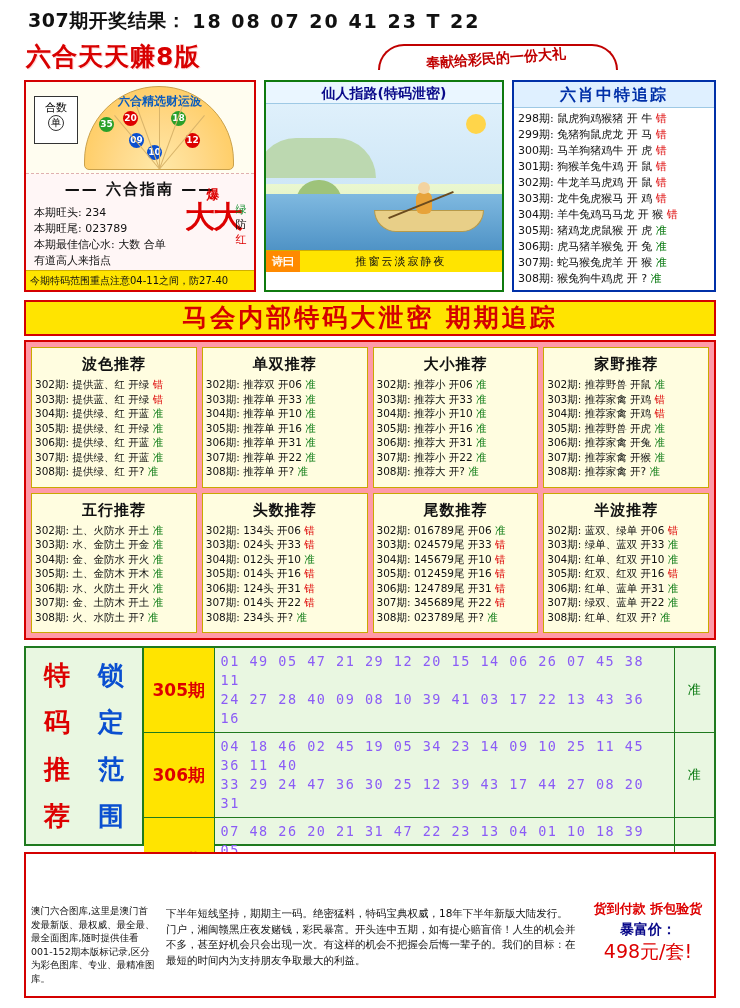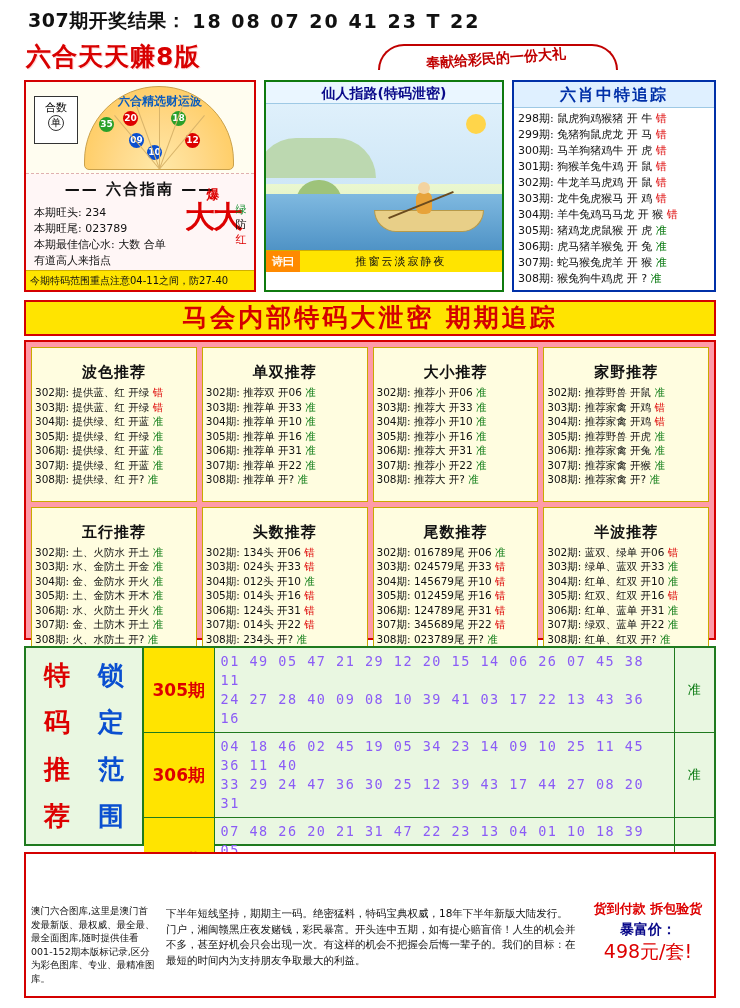--- a/index.html
+++ b/index.html
@@ -152,21 +152,21 @@
     font-size:25px; font-weight:bold; color:#d40000; letter-spacing:3px;
   }
 
   
   .recgrid {
     position:absolute; left:24px; top:340px; width:692px; height:300px;
     border:2px solid #d40000; background:#ff9aa8;
     padding:5px; display:grid; grid-template-columns:repeat(4, 1fr);
     grid-template-rows:repeat(2, 1fr); gap:5px;
   }
-  .reccell { background:#fffde0; border:1px solid #c9a800; padding:14px 3px; }
+  .reccell { background:#fffde0; border:1px solid #c9a800; padding:6px 3px; }
   .reccell h4 {
     margin:1px 0 3px 0; text-align:center; font-size:15px; font-weight:bold;
     color:#111; letter-spacing:1px;
   }
   .reccell .line { font-size:10.5px; line-height:14.5px; color:#111; white-space:nowrap; }
   .reccell .line .ok { color:#0a7a12; }
   .reccell .line .no { color:#d00; }
 
   
   .numblock {

